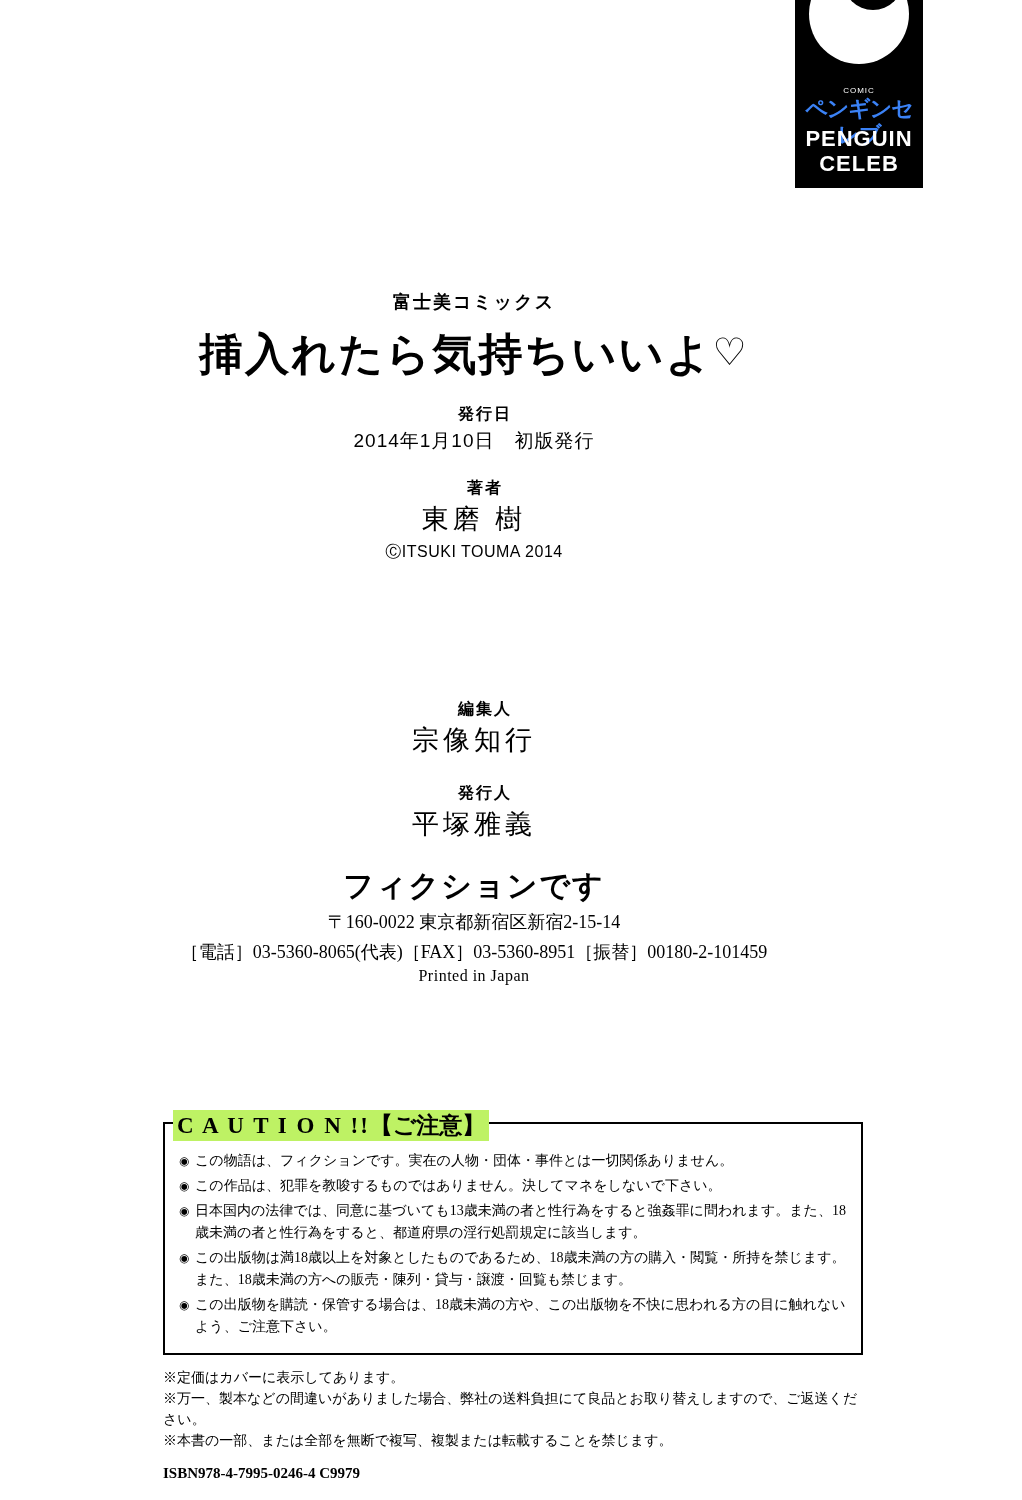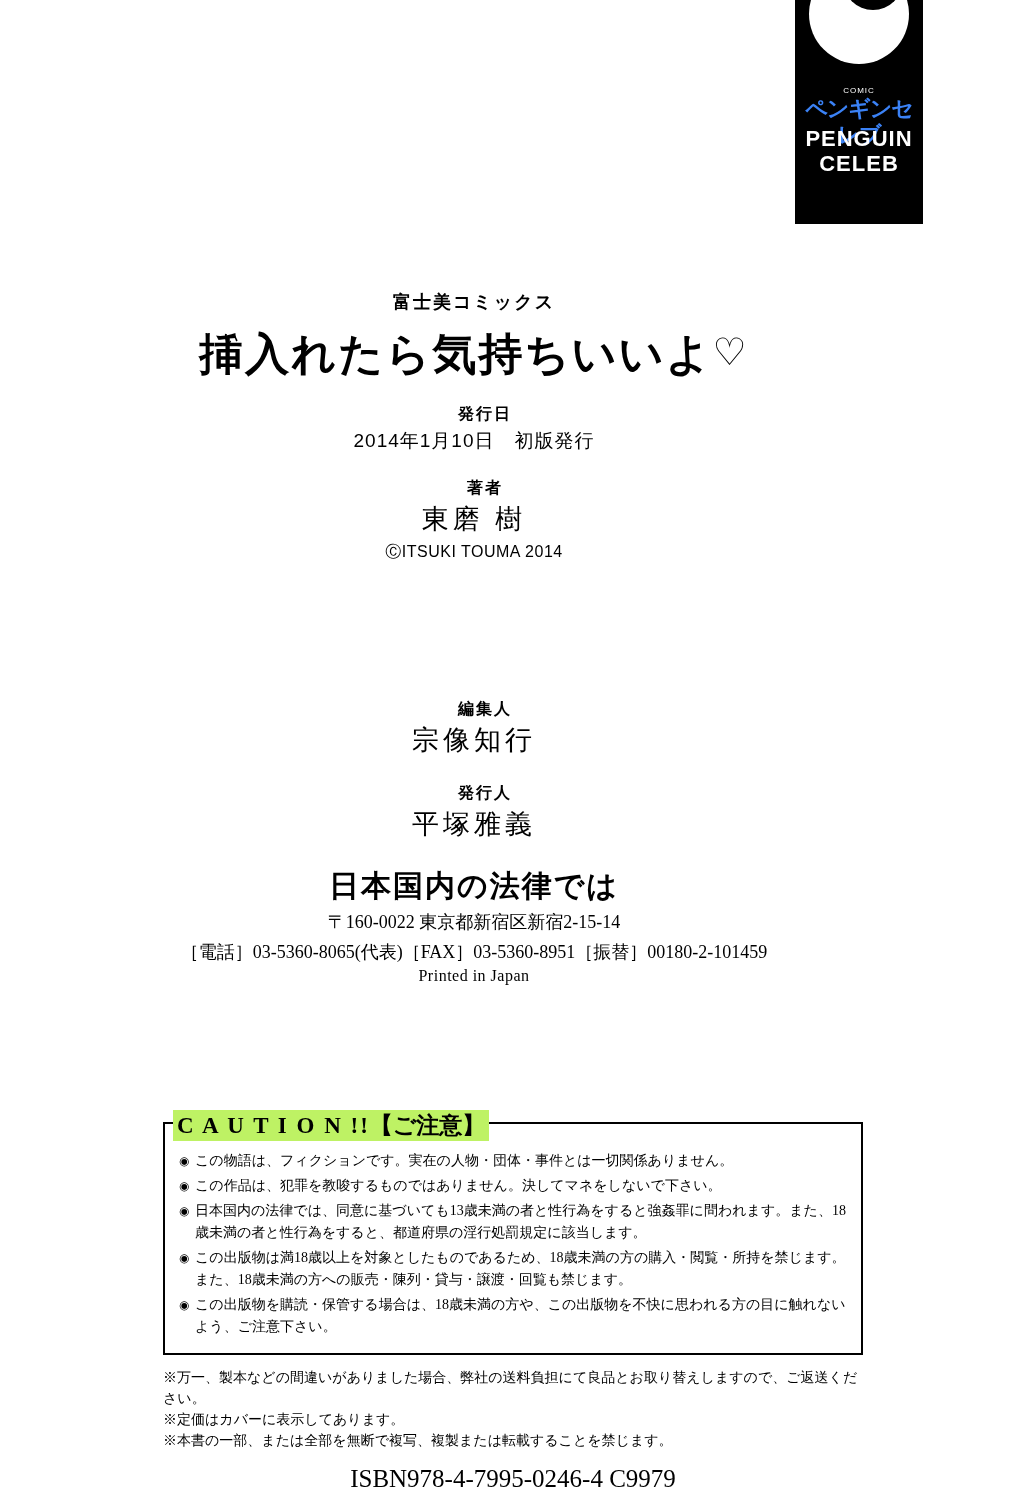--- a/index.html
+++ b/index.html
@@ -15,21 +15,21 @@
     color: #000000;
     overflow: hidden;
   }
 
   
   .logo-box {
     position: absolute;
     top: 0;
     left: 795px;
     width: 128px;
-    height: 224px;
+    height: 188px;
     background: #000000;
     color: #ffffff;
     overflow: hidden;
   }
   .logo-moon {
     position: absolute;
     top: -36px;
     left: 14px;
     width: 100px;
     height: 100px;
@@ -210,25 +210,25 @@
     margin-top: 12px;
   }
   .notes div {
     font-size: 14px;
     line-height: 21px;
     font-family: "Liberation Serif", serif;
     text-align: left;
   }
   .isbn {
     margin-top: 14px;
-    font-size: 25px;
-    font-weight: normal;
+    font-size: 15px;
+    font-weight: bold;
     letter-spacing: 0px;
     font-family: "Liberation Serif", serif;
-    text-align: center;
+    text-align: left;
   }
 </style>
 </head>
 <body>
 
 <div class="logo-box">
   <div class="logo-moon">
     <div class="logo-moon-inner"></div>
   </div>
   <div class="logo-comic">COMIC</div>
@@ -265,21 +265,21 @@
     <div class="field-label">編集人</div>
     <div class="field-value big">宗像知行</div>
   </div>
 
   <div class="field">
     <div class="field-label">発行人</div>
     <div class="field-value big">平塚雅義</div>
   </div>
 
   <div class="field">
-    <div class="field-value bigger">日本国内の法律では</div>
+    <div class="field-value bigger">フィクションです</div>
     <div class="addr">〒160-0022 東京都新宿区新宿2-15-14</div>
     <div class="addr">［電話］03-5360-8065(代表)［FAX］03-5360-8951［振替］00180-2-101459</div>
   </div>
 
   <div class="printed">Printed in Japan</div>
 </div>
 
 <div class="caution-wrap">
   <div class="caution-box">
     <div class="caution-header">
@@ -288,19 +288,19 @@
     <ul class="caution-list">
       <li>この物語は、フィクションです。実在の人物・団体・事件とは一切関係ありません。</li>
       <li>この作品は、犯罪を教唆するものではありません。決してマネをしないで下さい。</li>
       <li>日本国内の法律では、同意に基づいても13歳未満の者と性行為をすると強姦罪に問われます。また、18歳未満の者と性行為をすると、都道府県の淫行処罰規定に該当します。</li>
       <li>この出版物は満18歳以上を対象としたものであるため、18歳未満の方の購入・閲覧・所持を禁じます。また、18歳未満の方への販売・陳列・貸与・譲渡・回覧も禁じます。</li>
       <li>この出版物を購読・保管する場合は、18歳未満の方や、この出版物を不快に思われる方の目に触れないよう、ご注意下さい。</li>
     </ul>
   </div>
 
   <div class="notes">
+    <div>※定価はカバーに表示してあります。</div>
     <div>※万一、製本などの間違いがありました場合、弊社の送料負担にて良品とお取り替えしますので、ご返送ください。</div>
-    <div>※定価はカバーに表示してあります。</div>
     <div>※本書の一部、または全部を無断で複写、複製または転載することを禁じます。</div>
   </div>
 
   <div class="isbn">ISBN978-4-7995-0246-4 C9979</div>
 </div>
 
 </body></html>

